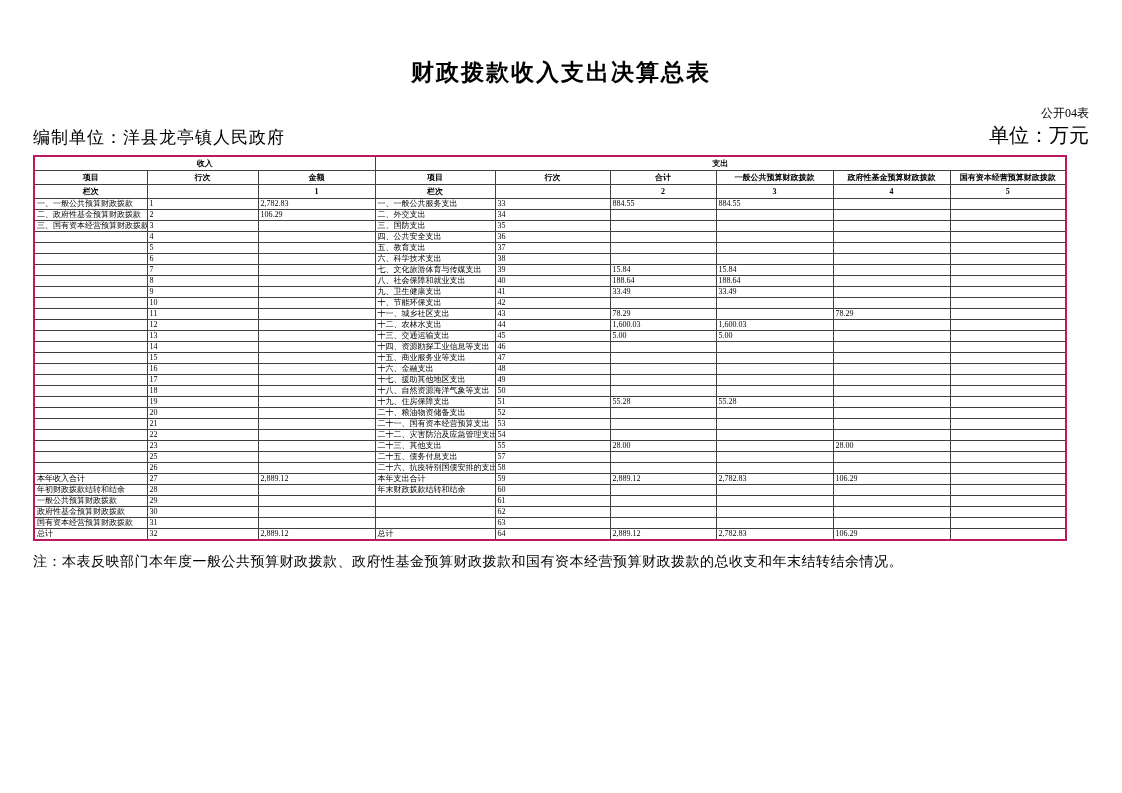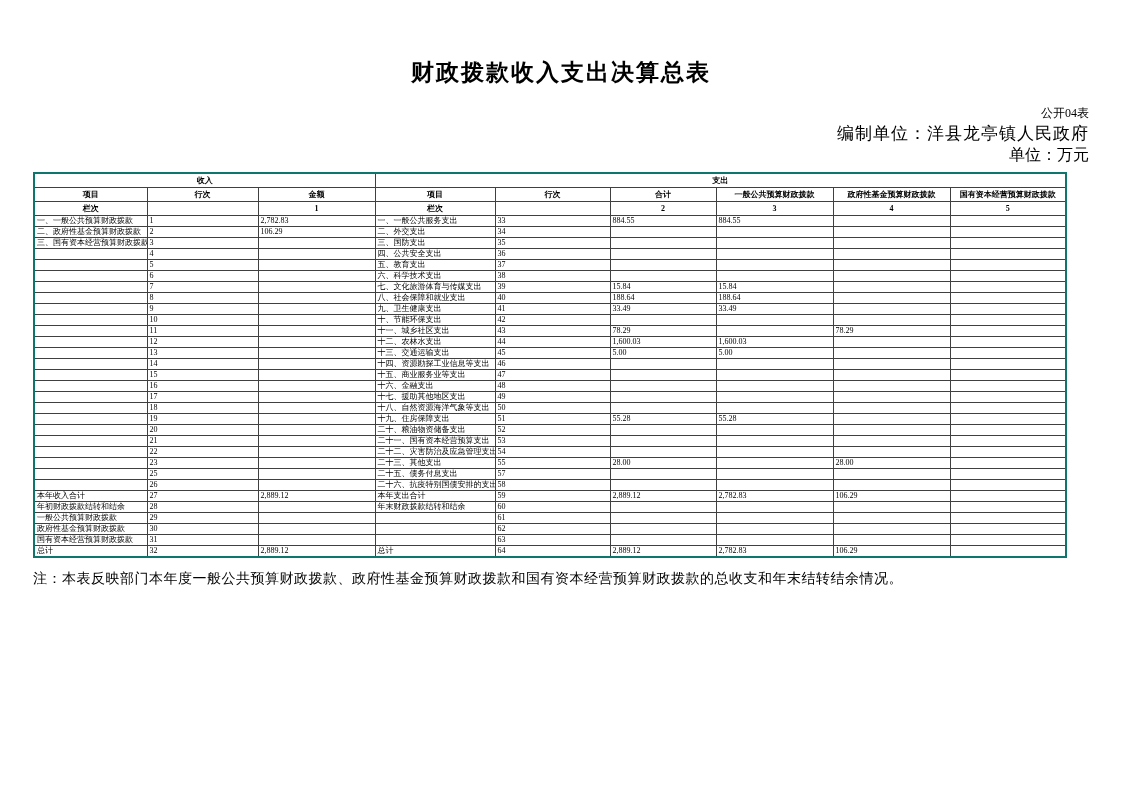--- a/index.html
+++ b/index.html
@@ -11,27 +11,27 @@
   .page{padding:0 33px;box-sizing:border-box;}
   .title{
     text-align:center;font-size:23px;font-weight:bold;
     letter-spacing:2px;padding-top:60px;line-height:26px;
   }
   .form-code{
     text-align:right;font-size:12px;margin-top:20px;line-height:14px;
   }
   .subhead{
     display:flex;justify-content:space-between;align-items:flex-end;
-    margin-top:2px;margin-bottom:6px;flex-direction:column;
+    margin-top:2px;margin-bottom:6px;
   }
   .org{font-size:17px;letter-spacing:1px;}
-  .unit{font-size:16px;}
+  .unit{font-size:20px;}
   table{
     width:1032px;border-collapse:collapse;table-layout:fixed;
-    border:2px solid #0f766e;
+    border:2px solid #be185d;
   }
   th,td{
     border:1px solid #404040;overflow:hidden;white-space:nowrap;
     font-size:8px;padding:0 2px;box-sizing:border-box;
   }
   thead th{font-weight:bold;text-align:center;height:13px;line-height:13px;}
   thead tr.colnum th{height:13px;line-height:13px;}
   tbody td{height:10px;line-height:10px;text-align:left;}
   .sec-div{border-left:1.5px solid #000;}
   .note{

